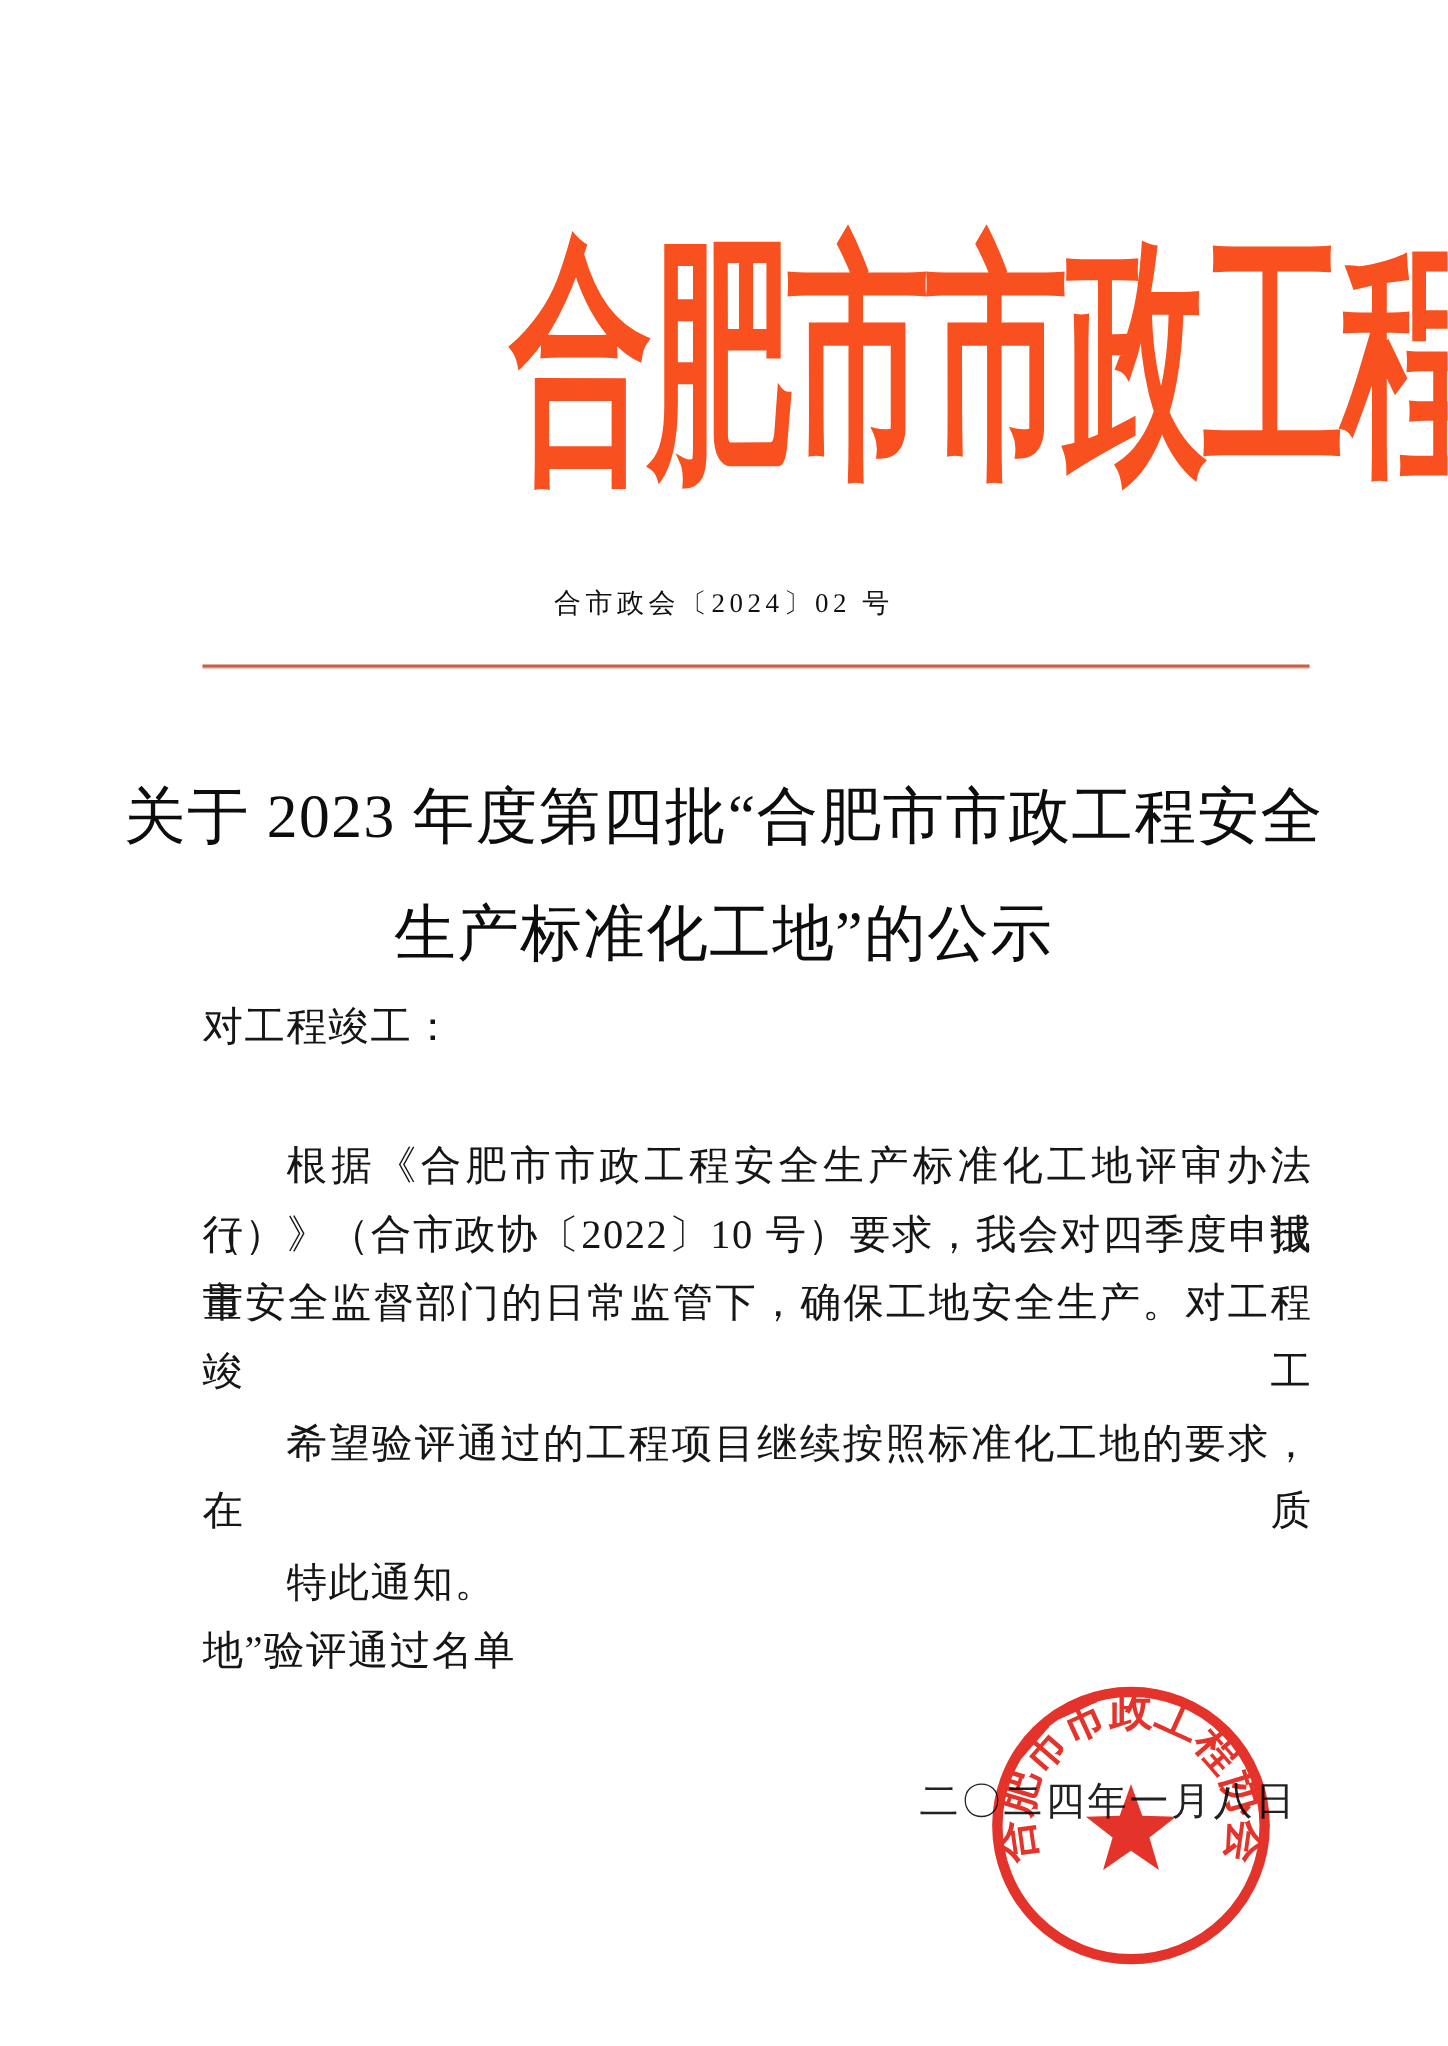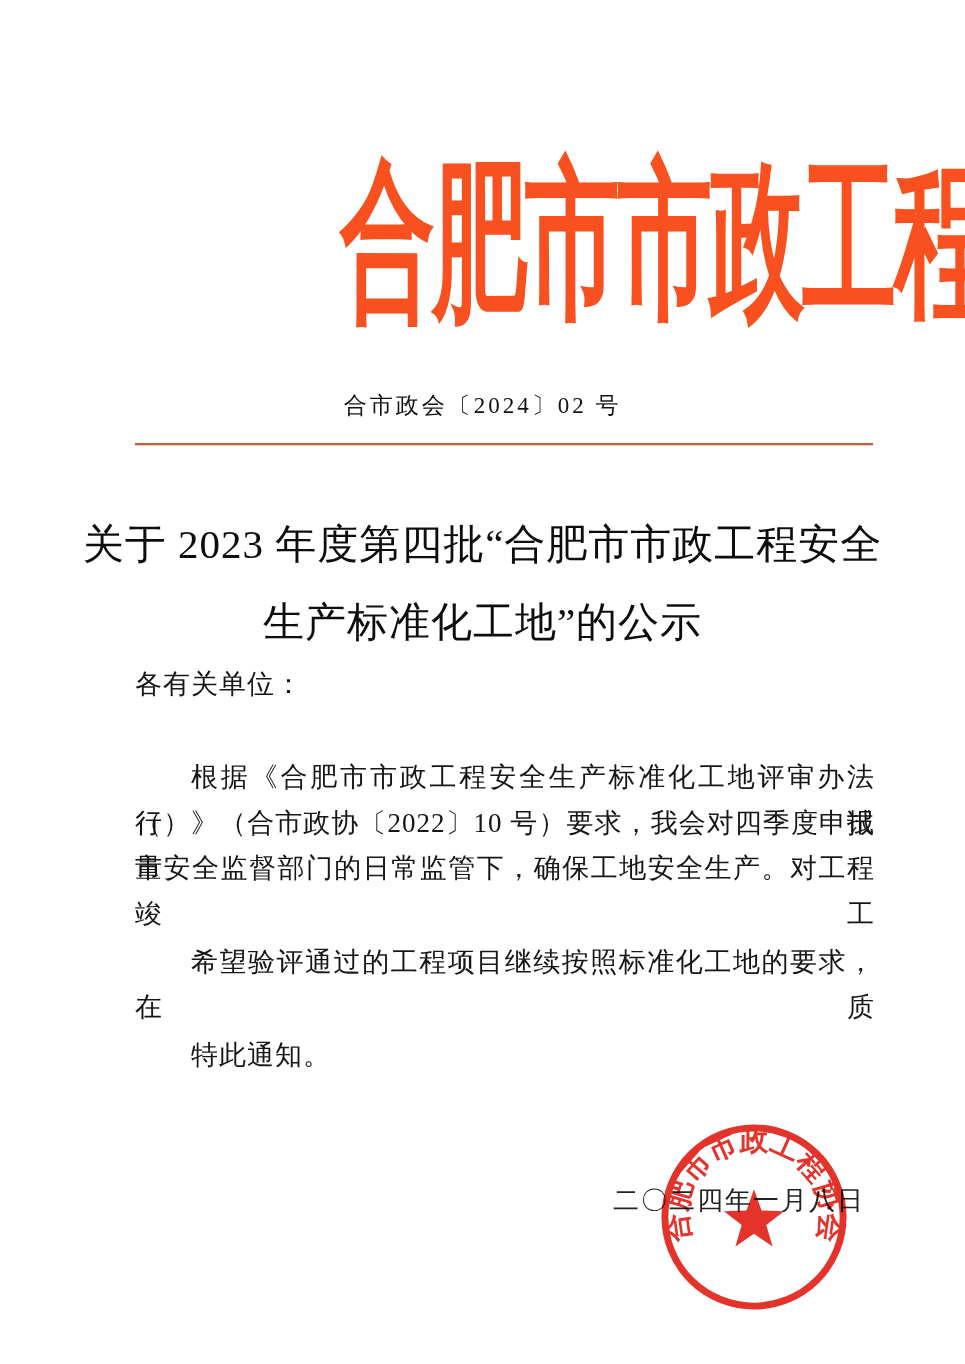--- a/index.html
+++ b/index.html
@@ -29,21 +29,21 @@
     transform: scaleX(0.55);
     transform-origin: 50% 50%;
     letter-spacing: -4px;
   }
 
   
   .doc-number {
     position: absolute;
     top: 390px; left: 0; width: 965px;
     text-align: center;
-    font-size: 23px;
+    font-size: 18px;
     letter-spacing: 3px;
     color: #111;
   }
 
   
   .red-divider {
     position: absolute;
     top: 443px; left: 135px;
     width: 738px; height: 2px;
     background: #c65f45;
@@ -114,26 +114,27 @@
   <div class="doc-number">合市政会〔2024〕02 号</div>
 
   <div class="red-divider"></div>
 
   <div class="doc-title">
     <div>关于 2023 年度第四批“合肥市市政工程安全</div>
     <div>生产标准化工地”的公示</div>
   </div>
 
   <div class="body-text">
-    <div class="body-line">各有关单位：</div>
+    <div class="body-line">对工程竣工：</div>
     <div class="body-line indent fill">根据《合肥市市政工程安全生产标准化工地评审办法（试</div>
     <div class="body-line fill">行）》（合市政协〔2022〕10 号）要求，我会对四季度申报市</div>
     <div class="body-line fill">量安全监督部门的日常监管下，确保工地安全生产。对工程竣工</div>
     <div class="body-line indent fill">希望验评通过的工程项目继续按照标准化工地的要求，在质</div>
     <div class="body-line indent">特此通知。</div>
+    <div class="body-line">地”验评通过名单</div>
   </div>
 
   <div class="date-line">二〇二四年一月八日</div>
 
   <svg class="seal" viewBox="0 0 200 200" xmlns="http://www.w3.org/2000/svg">
     <circle cx="100" cy="100" r="90" fill="none" stroke="#e2231a" stroke-width="7"></circle>
     <polygon fill="#e2231a" points="100,72 107.6,93.5 130.4,94.1 112.4,108 118.8,129.9 100,117 81.2,129.9 87.6,108 69.6,94.1 92.4,93.5"></polygon>
     <path id="sealTextArc" d="M 38.4 128.8 A 68 68 0 1 1 161.6 128.8" fill="none"></path>
     <text font-size="29" font-weight="bold" fill="#e2231a" font-family="Liberation Serif, DejaVu Serif, serif">
       <textPath href="#sealTextArc" startOffset="50%" text-anchor="middle" id="seal-textpath">合肥市市政工程协会</textPath>

